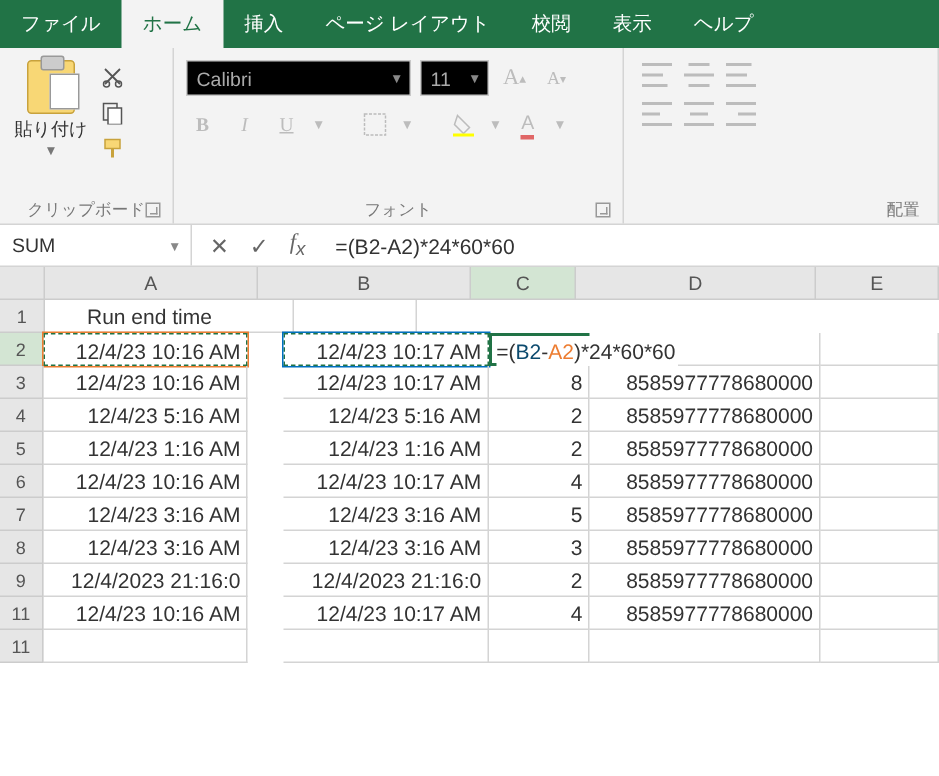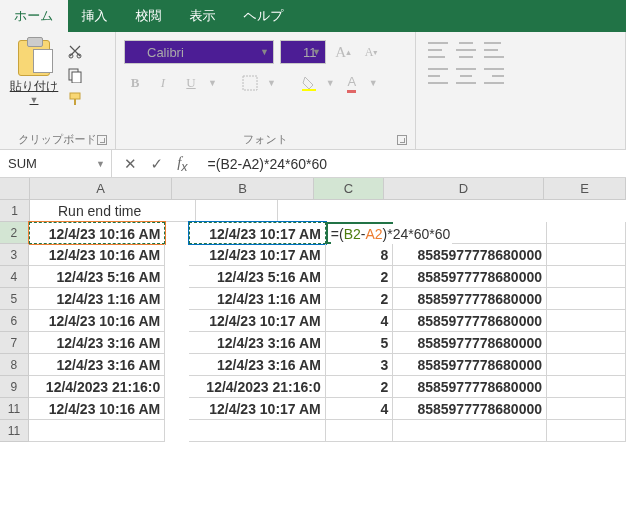--- a/index.html
+++ b/index.html
@@ -6,67 +6,69 @@
   body { width:626px; height:517px; background:#fff; overflow:hidden; font-size:13px; color:#333; }
   .ribbon-tabs { display:flex; background:#217346; height:32px; align-items:stretch; }
   .ribbon-tab { color:#fff; padding:0 14px; display:flex; align-items:center; cursor:pointer; font-size:13px; }
   .ribbon-tab.active { background:#f3f3f3; color:#217346; }
   .ribbon-body { background:#f3f3f3; height:118px; border-bottom:1px solid #d4d4d4; display:flex; }
   .group { border-right:1px solid #d4d4d4; padding:4px 8px 2px 8px; display:flex; flex-direction:column; justify-content:space-between; }
   .group-label { font-size:11px; color:#777; text-align:center; padding:2px 0 0 0; position:relative; }
   .dlaunch { position:absolute; right:0; bottom:2px; width:10px; height:10px; border:1px solid #999; }
   .dlaunch::after{content:"";position:absolute;right:1px;bottom:1px;width:4px;height:4px;border-right:1px solid #999;border-bottom:1px solid #999;}
   .clip-group { width:116px; }
-  .clip-top { display:flex; gap:6px; padding-top:4px;text-decoration:underline;}
+  .clip-top { display:flex; gap:6px; padding-top:4px;}
   .paste-big { display:flex; flex-direction:column; align-items:center; width:52px; }
   .paste-icon { width:32px; height:36px; background:#f8d775; border:1px solid #c8a23c; border-radius:3px; position:relative; margin-bottom:2px;}
   .paste-icon::before{content:"";position:absolute;top:-4px;left:8px;width:14px;height:8px;background:#ccc;border:1px solid #999;border-radius:2px;}
   .paste-icon::after{content:"";position:absolute;bottom:2px;right:-4px;width:18px;height:22px;background:#fff;border:1px solid #999;}
   .small-btns { display:flex; flex-direction:column; gap:6px; padding-top:2px;}
   .small-ic { width:18px; height:18px; display:flex; align-items:center; justify-content:center; }
   .font-group { width:300px; }
   .font-row { display:flex; align-items:center; gap:6px; margin:4px 0 8px 0; color:#bcbcbc;}
-  .combo { border:1px solid #c8c8c8; background:#4c1d95; height:24px; display:flex; align-items:center; padding:0 22px; color:#aaa; position:relative;}
+  .combo { border:1px solid #c8c8c8; background:#000000; height:24px; display:flex; align-items:center; padding:0 6px; color:#aaa; position:relative;}
   .combo.font { width:150px;}
   .combo.size { width:46px;}
   .combo .dd { position:absolute; right:4px; font-size:9px; color:#888;}
   .fbtn { width:22px; height:22px; display:flex; align-items:center; justify-content:center; color:#bcbcbc; font-family:"Times New Roman",serif;}
   .align-group{ flex:1; }
   .align-row{ display:flex; gap:8px; color:#bcbcbc; margin:6px 0 10px 4px;}
   .align-ic{width:20px;height:16px;display:flex;flex-direction:column;justify-content:space-between;}
   .align-ic span{display:block;height:2px;background:#bcbcbc;}
   .formula-bar { display:flex; align-items:center; height:28px; border-bottom:1px solid #d4d4d4; }
-  .namebox { width:112px; height:100%; border-right:1px solid #d4d4d4; display:flex; align-items:center; padding:0 8px; position:relative;}
+  .namebox { width:128px; height:100%; border-right:1px solid #d4d4d4; display:flex; align-items:center; padding:0 8px; position:relative;}
   .namebox .dd{position:absolute;right:6px;font-size:9px;color:#888;}
   .fx-btns { display:flex; align-items:center; gap:14px; padding:0 12px; color:#666;}
   .fx-input { flex:1; padding:0 8px; display:flex; align-items:center; font-size:14px;}
   .sheet { position:relative; }
   .corner { position:absolute; left:0; top:0; width:30px; height:22px; background:#e6e6e6; border-right:1px solid #ccc; border-bottom:1px solid #ccc;}
   .col-headers { display:flex; margin-left:30px; height:22px; background:#e6e6e6;}
   .ch { border-right:1px solid #ccc; border-bottom:1px solid #ccc; text-align:center; font-size:13px; color:#555; line-height:22px;}
   .ch.A{width:142px;} .ch.B{width:142px;} .ch.C{width:70px;} .ch.C.active{background:#d3e5d3;} .ch.D{width:160px;} .ch.E{width:82px;}
   .rows { }
   .row { display:flex; height:22px; }
   .rh { width:30px; background:#e6e6e6; border-right:1px solid #ccc; border-bottom:1px solid #ccc; text-align:center; font-size:12px; color:#555; line-height:22px;}
   .rh.active{background:#d3e5d3;}
   .cell { border-right:1px solid #d4d4d4; border-bottom:1px solid #d4d4d4; padding:0 4px; line-height:22px; font-size:14px; white-space:nowrap; overflow:hidden;}
   .cA{width:142px;} .cB{width:142px;margin-left:24px;} .cC{width:70px;} .cD{width:160px;} .cE{width:82px;}
-  .ralign{text-align:right;font-weight:bold;}
+  .ralign{text-align:right;}
   .dashed{border:1px dashed #217346 !important; border-right:1px dashed #217346 !important;}
   .active-cell{border:2px solid #217346 !important; padding:0 3px; line-height:20px;}
-  .ref-b{color:#4d7c0f;} .ref-a{color:#ed7d31;}
+  .ref-b{color:#0c4a6e;} .ref-a{color:#ed7d31;}
   .refbox-b{outline:1px solid #0070c0;} .refbox-a{outline:1px solid #ed7d31;}
   svg{display:block;}
 </style>
 </head>
 <body>
 
 <div class="ribbon-tabs">
+  <div class="ribbon-tab">ファイル</div>
   <div class="ribbon-tab active">ホーム</div>
   <div class="ribbon-tab">挿入</div>
+  <div class="ribbon-tab">ページ レイアウト</div>
   <div class="ribbon-tab">校閲</div>
   <div class="ribbon-tab">表示</div>
   <div class="ribbon-tab">ヘルプ</div>
 </div>
 
 <div class="ribbon-body">
   <div class="group clip-group">
     <div class="clip-top">
       <div class="paste-big">
         <div class="paste-icon"></div>
@@ -171,20 +173,21 @@
             <span style="width:60%;margin:0 auto;"></span>
             <span></span>
           </div>
         <div class="align-ic">
             <span></span>
             <span style="width:60%;margin-left:auto;"></span>
             <span></span>
           </div>
       </div>
     </div>
+    <div class="group-label" style="text-align:right;padding-right:4px;"><span>配置</span></div>
   </div>
 </div>
 
 <div class="formula-bar">
   <div class="namebox">
       <span>SUM</span>
       <span class="dd">▼</span>
     </div>
   <div class="fx-btns">
     <span style="font-size:15px;">✕</span>

